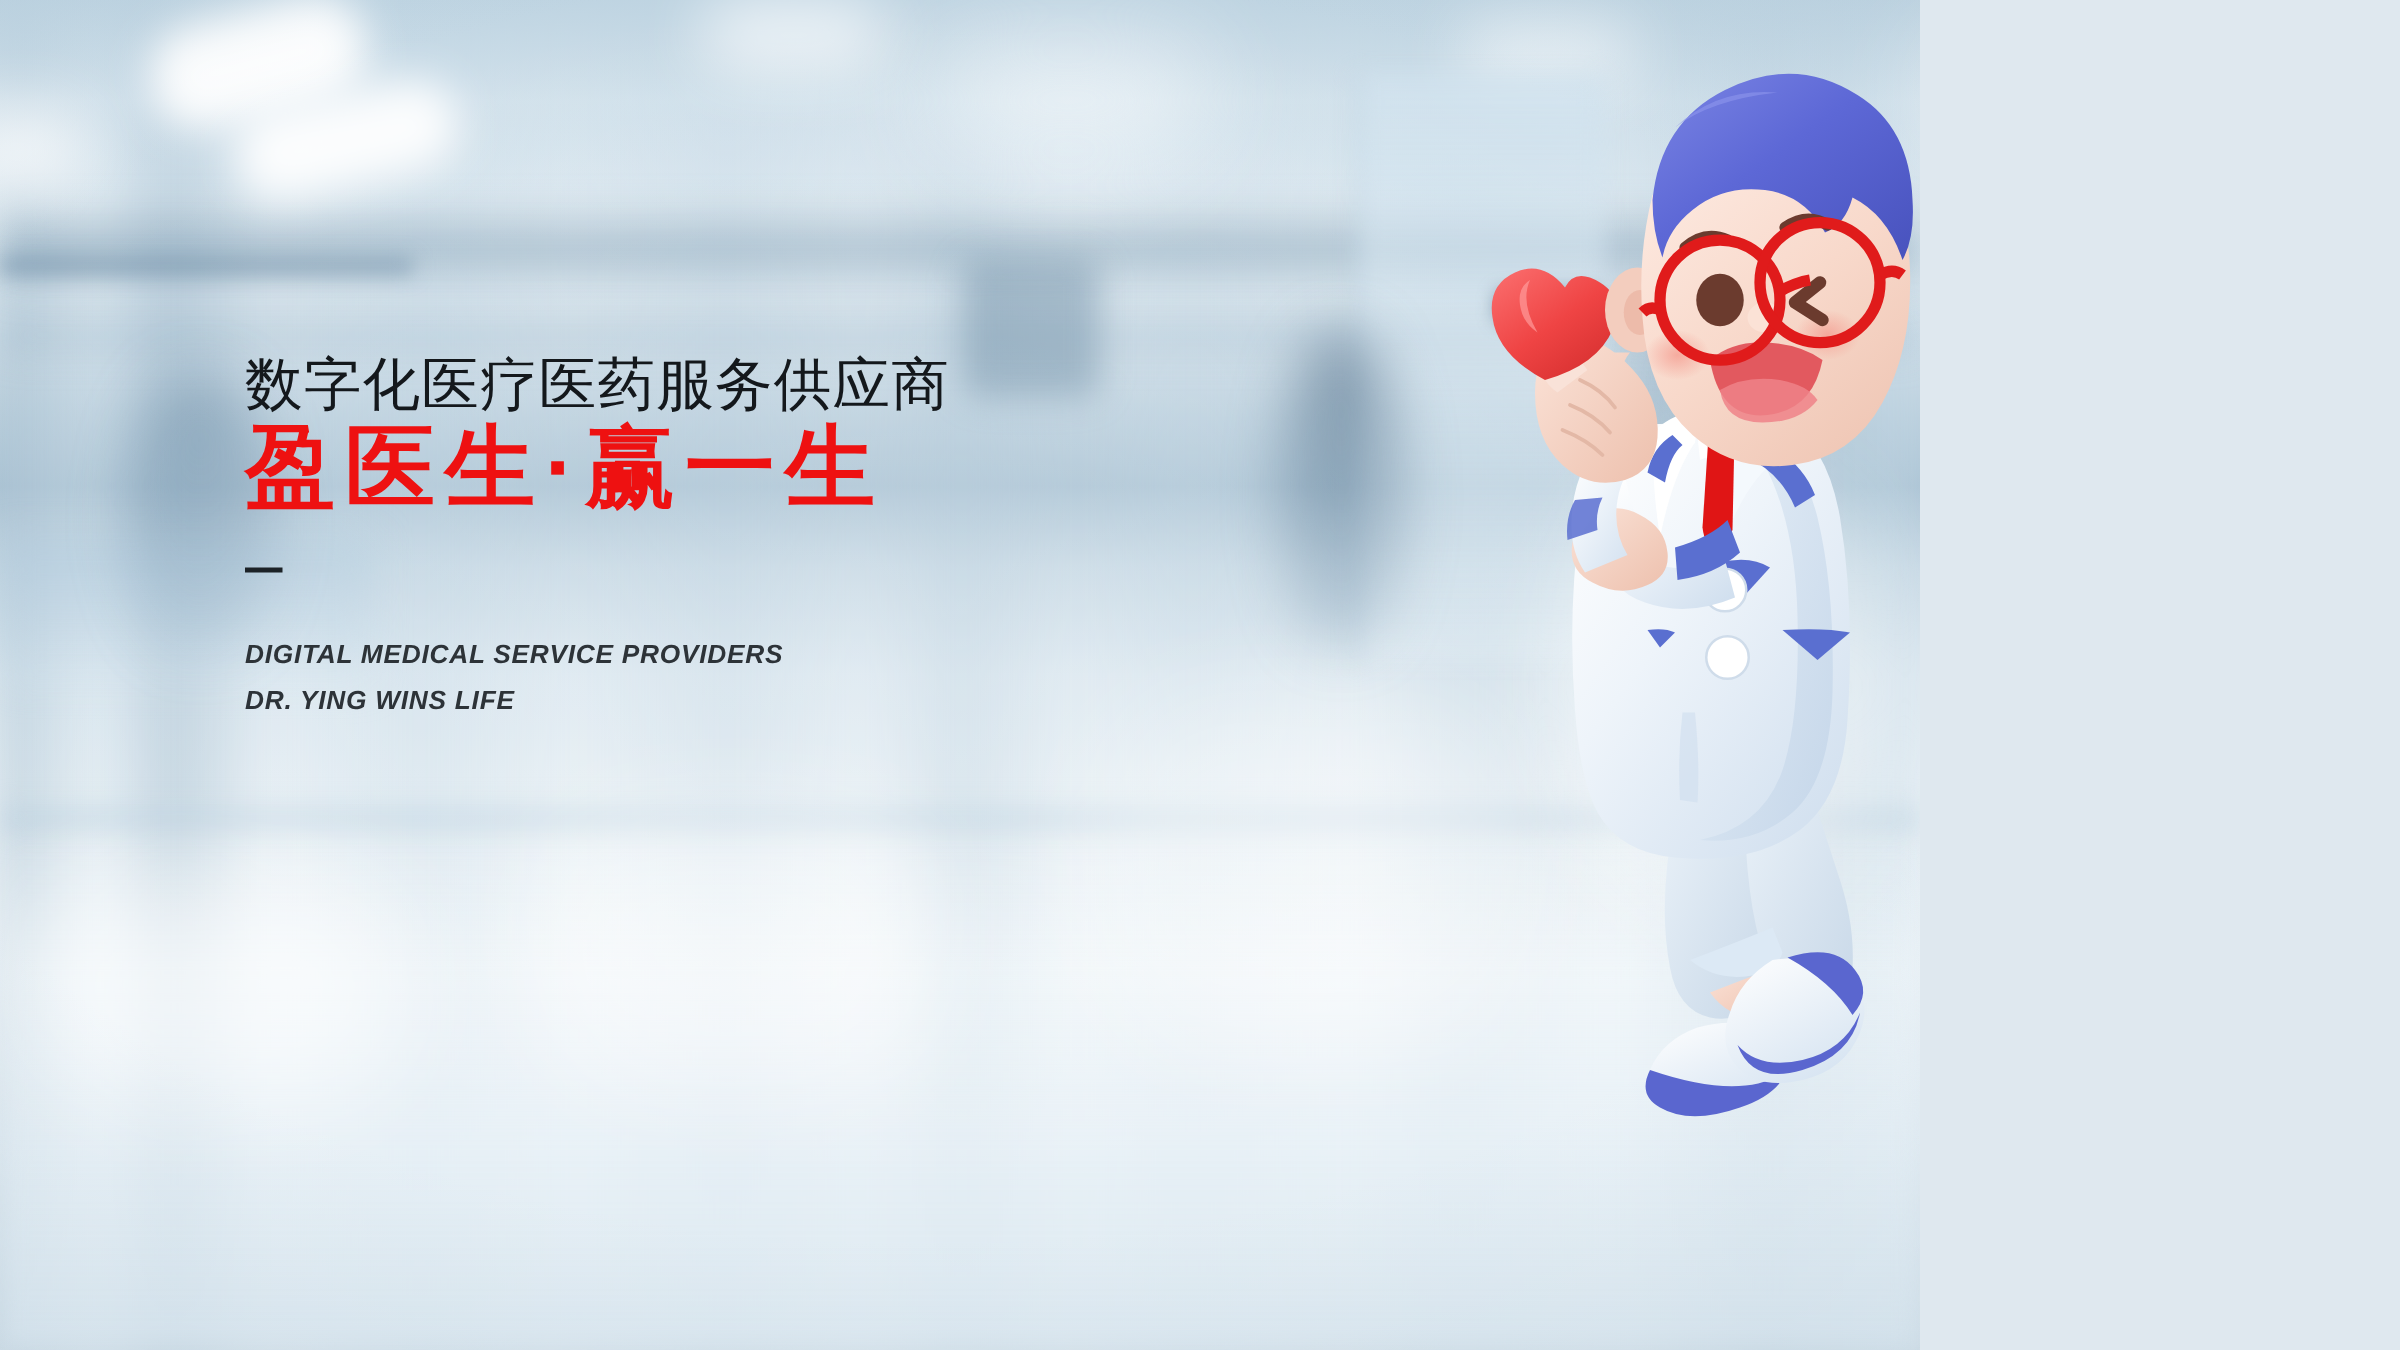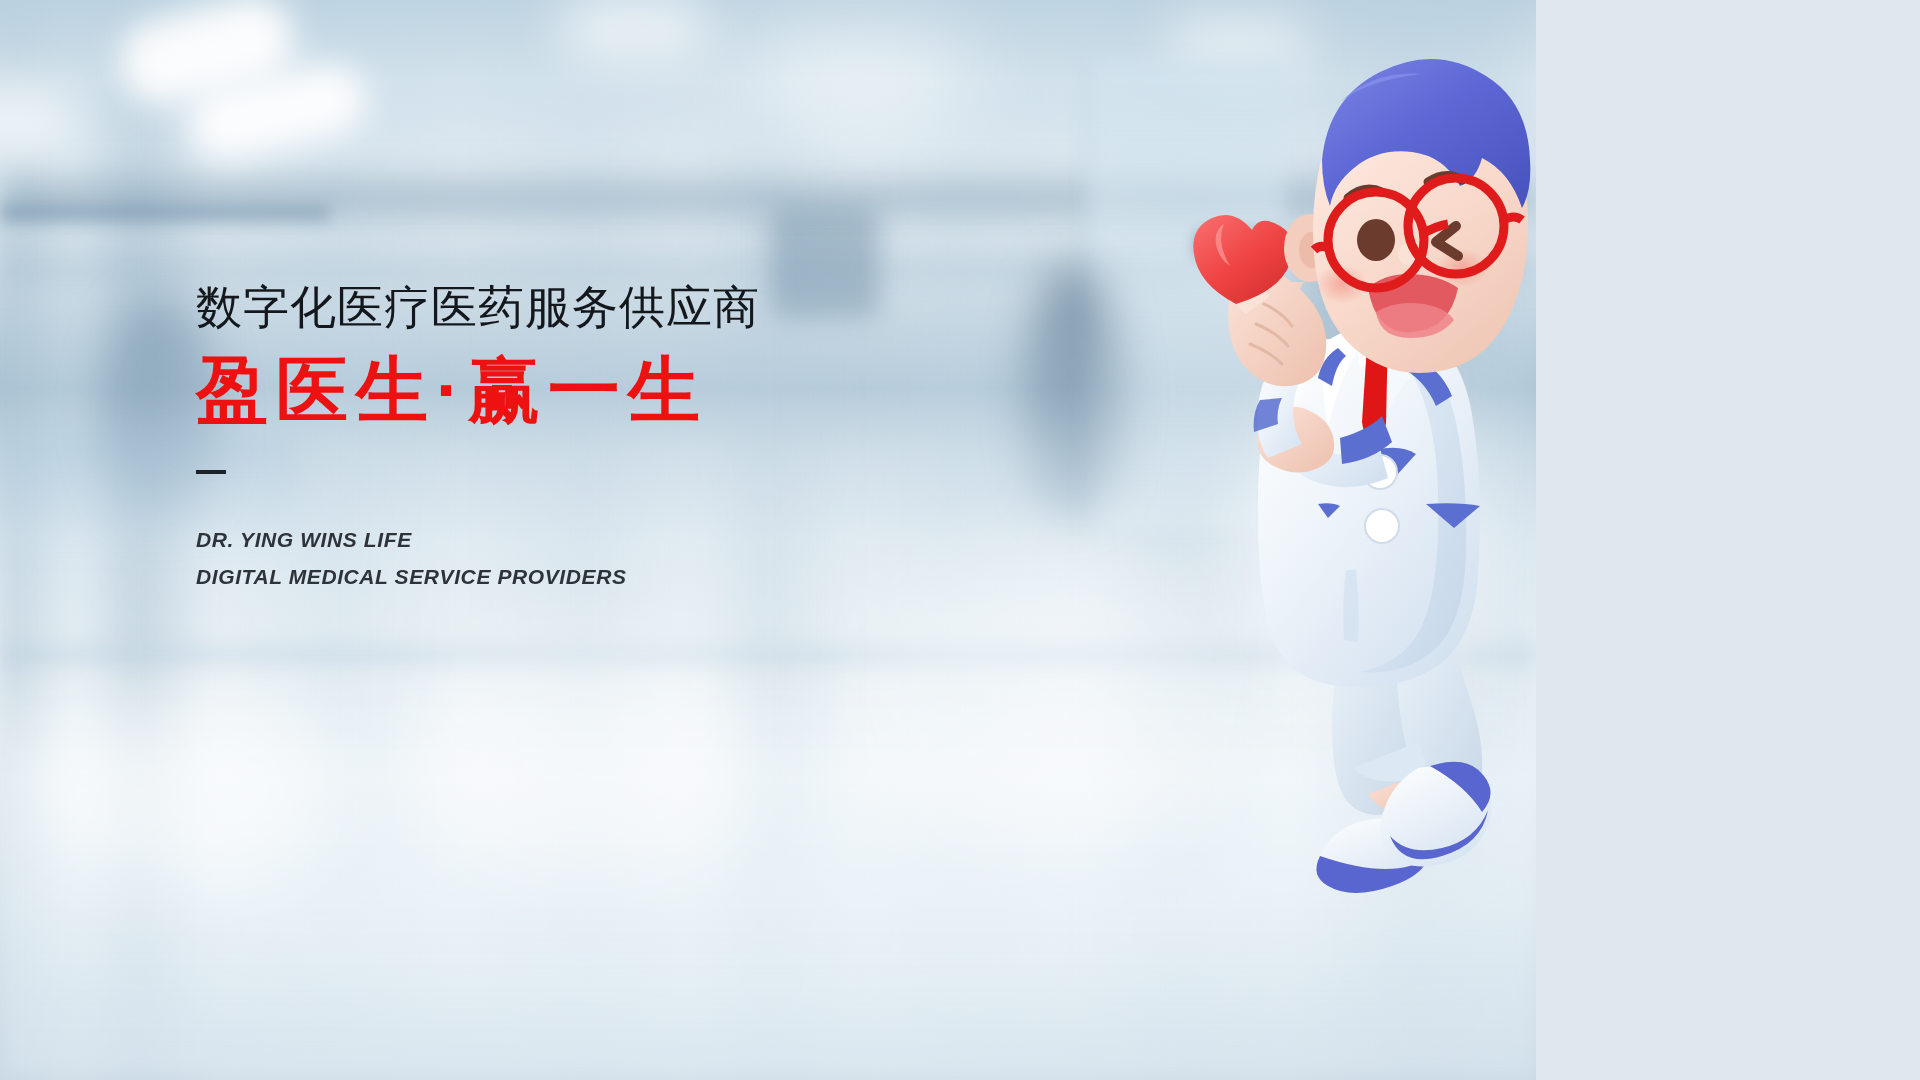--- a/index.html
+++ b/index.html
@@ -123,21 +123,20 @@
 
   
   #text-block {
     position:absolute; left:196px; top:282px; width:720px; z-index:40;
   }
   #headline-sub {
     font-size:46px; line-height:1.12; letter-spacing:1px;
     color:#14181c; font-weight:400; white-space:nowrap;
   }
   #headline-main {
-    margin-top:16px;
     font-size:72px; line-height:1.12; letter-spacing:8px;
     color:#ee1111; font-weight:700; white-space:nowrap;
   }
   #rule { margin-top:40px; width:30px; height:4px; background:#1c2227; }
   #eng-block { margin-top:48px; }
   .eng-line {
     font-style:italic; font-weight:700;
     font-size:21px; letter-spacing:.6px; line-height:1.75;
     color:#2d3338; white-space:nowrap;
   }
@@ -205,22 +204,22 @@
   <div class="bg-layer" id="bg-vignette"></div>
 
   <div id="text-block">
     <div id="headline-sub">数字化医疗医药服务供应商</div>
 
     <div id="headline-main">盈医生·赢一生</div>
 
     <div id="rule"></div>
 
     <div id="eng-block">
+      <div class="eng-line">DIGITAL MEDICAL SERVICE PROVIDERS</div>
       <div class="eng-line">DR. YING WINS LIFE</div>
-      <div class="eng-line">DIGITAL MEDICAL SERVICE PROVIDERS</div>
     </div>
   </div>
 
   <div id="mascot-glow"></div>
 
   <div id="mascot">
     <svg viewBox="0 0 420 850" xmlns="http://www.w3.org/2000/svg">
       <defs>
         <linearGradient id="gHair" x1="0" y1="0" x2="1" y2="1">
           <stop offset="0%" stop-color="#7b85e4"></stop>

